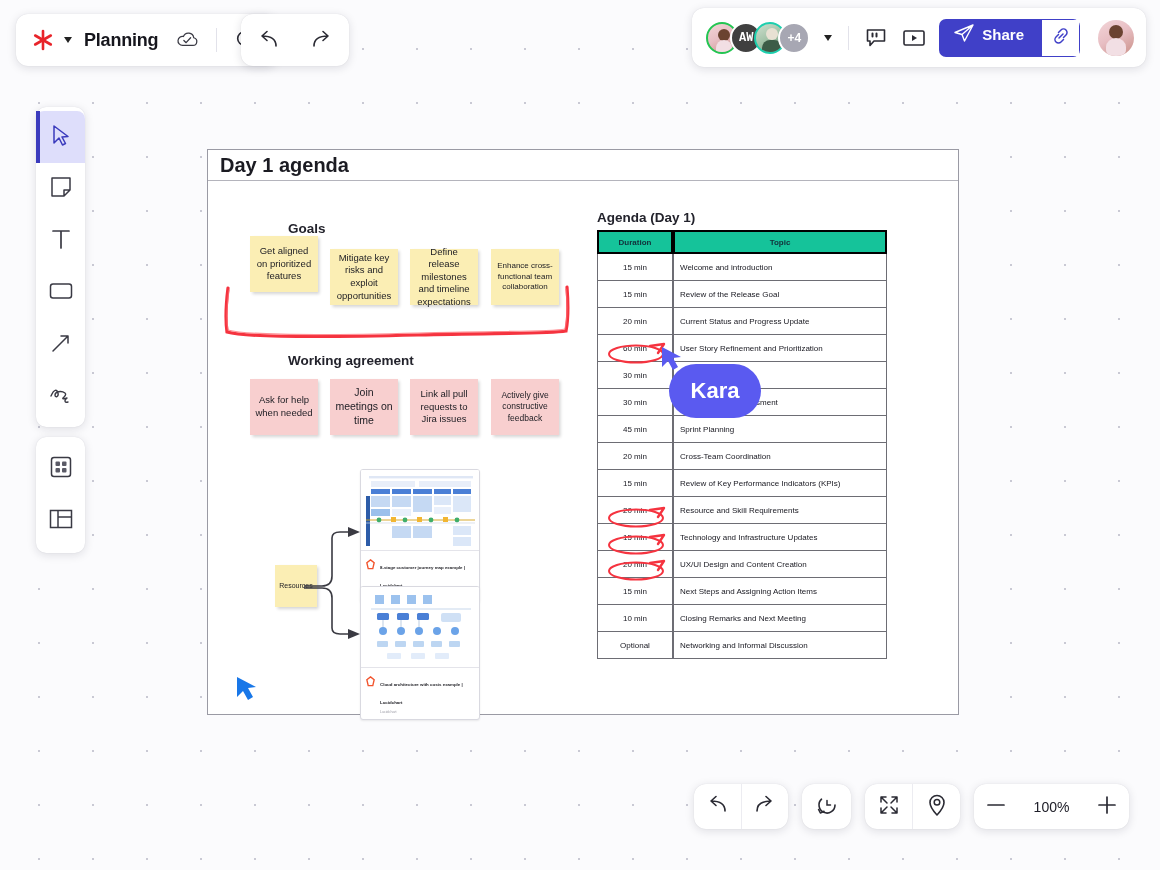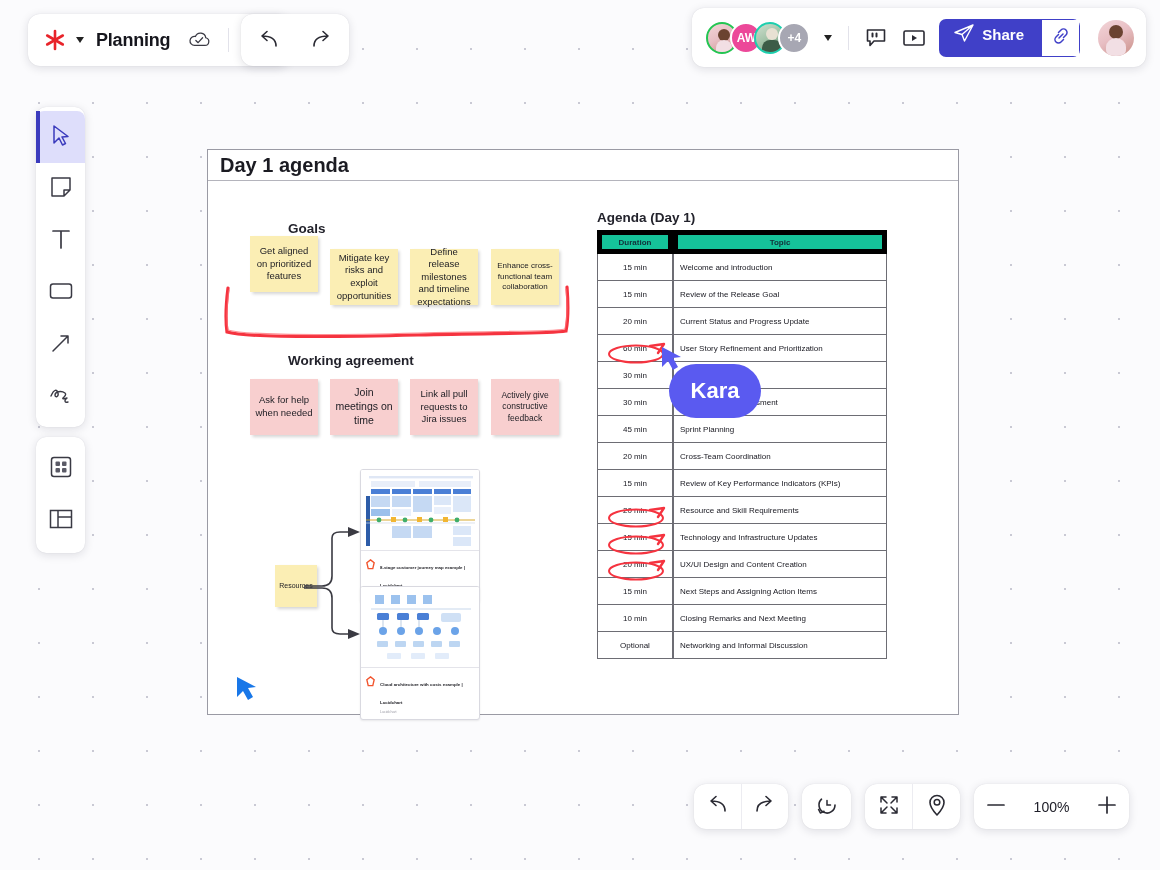--- a/index.html
+++ b/index.html
@@ -23,21 +23,21 @@
   
   .panel {
     position: absolute;
     background: #fff;
     border-radius: 12px;
     box-shadow: 0 2px 10px rgba(20,20,50,.13), 0 0 1px rgba(20,20,50,.14);
   }
 
   
   #board-bar {
-    left: 28px; top: 14px; height: 52px;
+    left: 16px; top: 14px; height: 52px;
     display: flex; align-items: center; padding: 0 16px; gap: 10px;
   }
   .logo-star { width: 22px; height: 22px; position: relative; }
   .logo-star svg { display:block; }
   .caret-down {
     width: 0; height: 0; border-left: 4.5px solid transparent;
     border-right: 4.5px solid transparent; border-top: 6px solid #222;
   }
   #board-title {
     font-size: 18px; font-weight: bold; color: #16161d; letter-spacing: -.2px;
@@ -82,21 +82,21 @@
   }
   .av-photo-3 { background: linear-gradient(150deg,#cfe0cf 0%,#9dbfa3 55%,#5f7e68 100%); }
   .av-photo-3::before {
     content:""; position:absolute; left:10px; top:4px; width:12px; height:12px;
     border-radius:50%; background:#e8e1d3;
   }
   .av-photo-3::after {
     content:""; position:absolute; left:6px; top:16px; width:20px; height:16px;
     border-radius:8px 8px 4px 4px; background:#3c5c47;
   }
-  .av.aw { background: #ec4899; }
+  .av.aw { background: #404040; font-family: Liberation Mono, monospace; }
   .av.more { background: #a7a7b3; }
   #collab-caret { margin: 0 4px 0 6px; cursor: pointer; }
   #share-group {
     display: flex; align-items: center; border-radius: 7px; overflow: hidden;
     margin-left: 2px;
   }
   #share-button {
     background: #4040c8; color: #fff; font-size: 15px; font-weight: bold;
     height: 38px; display: flex; align-items: center; gap: 8px;
     padding: 0 18px 6px 15px; cursor: pointer;
@@ -170,21 +170,21 @@
   
   #agenda-title { position: absolute; left: 597px; top: 210px;
     font-size: 13.5px; font-weight: bold; color: #23232c; }
   #agenda-table {
     position: absolute; left: 597px; top: 230px; width: 290px;
     border-collapse: separate; border-spacing: 0;
     font-size: 8px; color: #181820; table-layout: fixed;
   }
   #agenda-table th {
     background: #15c39a; color: #12303a; font-size: 8px; font-weight: bold;
-    height: 24px; border: 5px solid #000000;
+    height: 24px; border: 2px solid #000000;
   }
   #agenda-table td {
     height: 27px; border: 1px solid #6d6d74; border-top: none;
     padding: 0 6px; vertical-align: middle;
   }
   #agenda-table td.dur { text-align: center; width: 76px; }
   #agenda-table th.dur-h { width: 76px; }
   #agenda-table td.top { text-align: left; }
 
   

